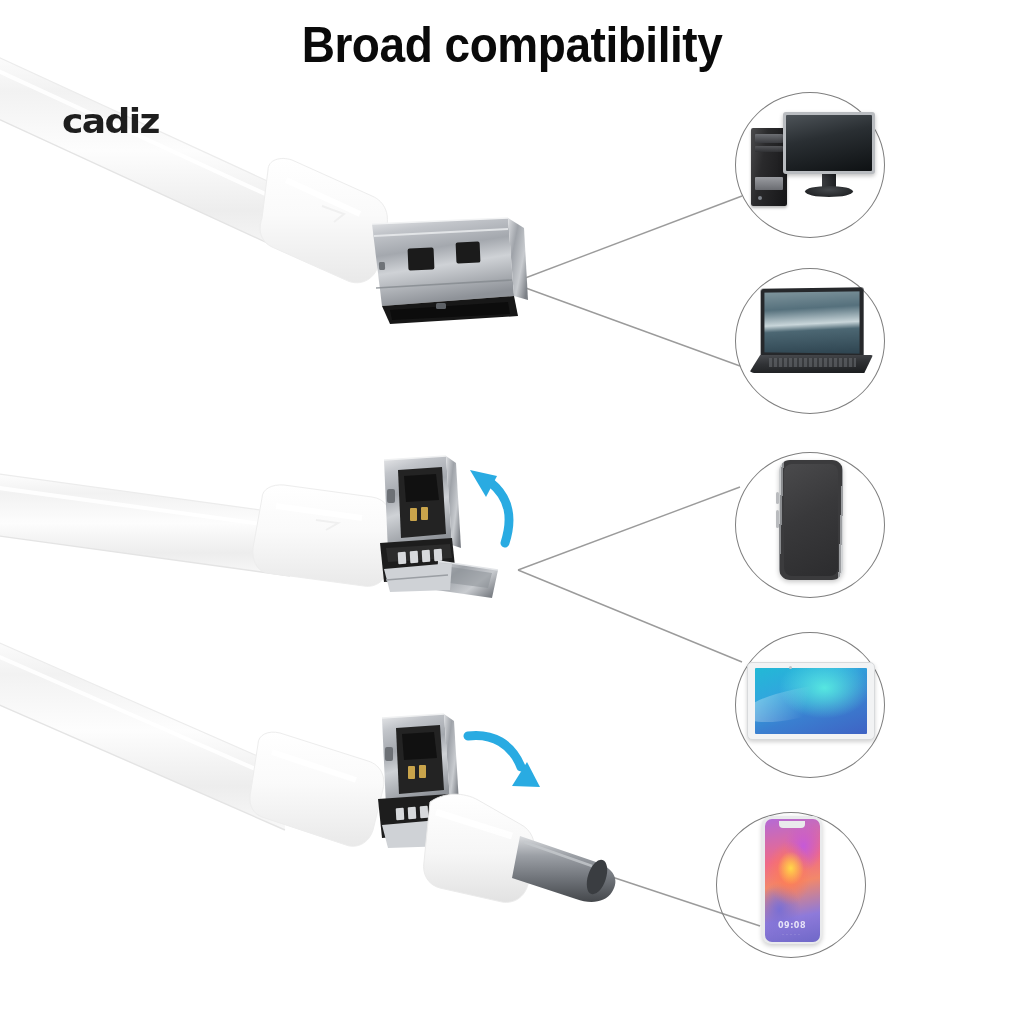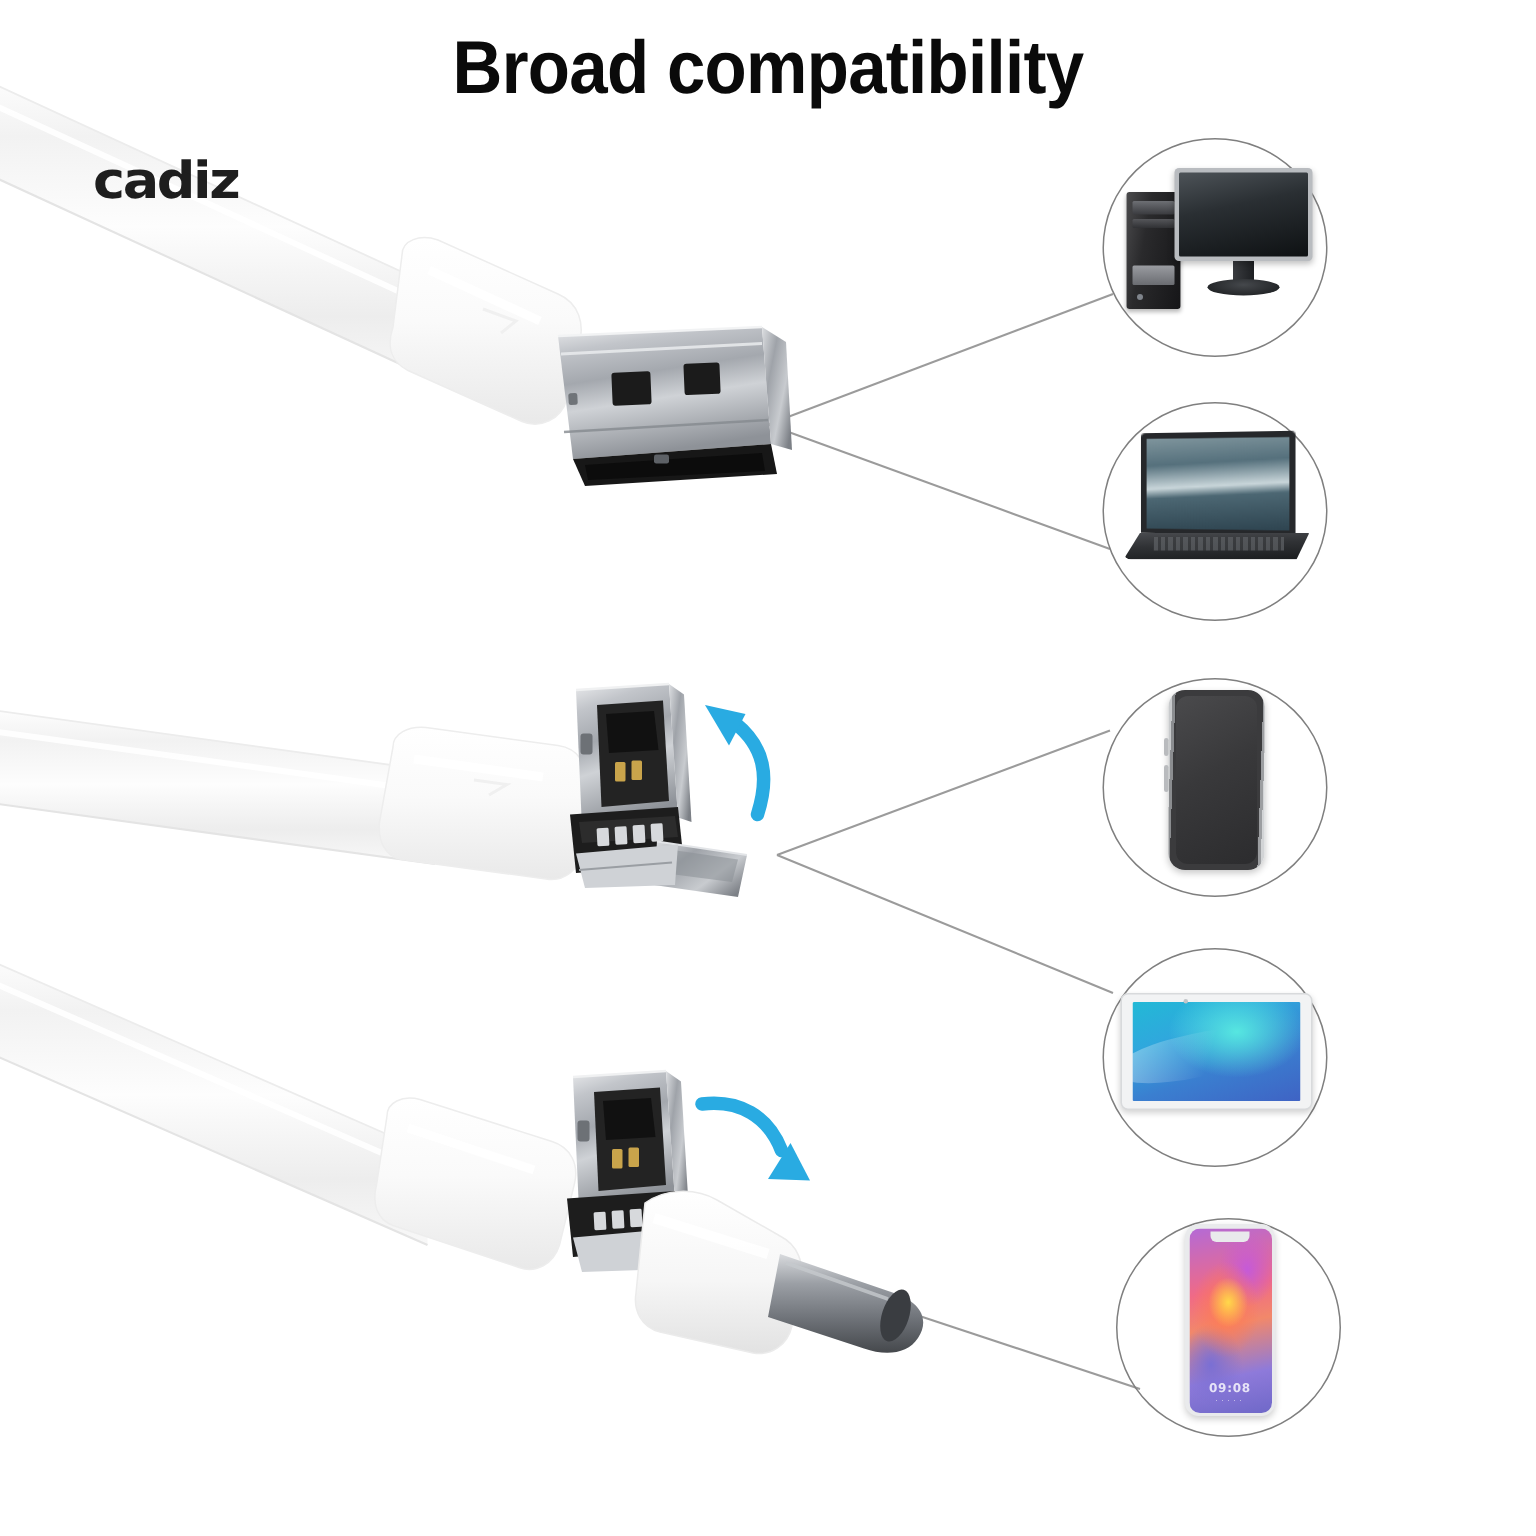--- a/index.html
+++ b/index.html
@@ -362,21 +362,21 @@
     <div class="thumb" style="left:0;top:0;width:170px;height:168px;">
       <div class="tb-body">
           <div class="scr">
             <div class="wave"></div>
           </div>
         </div>
       <div class="tb-cam"></div>
     </div>
   </div>
 
-  <div class="device-cell" style="left:736px;top:802px;">
+  <div class="device-cell" style="left:708px;top:802px;">
     <div class="ring"></div>
     <div class="thumb" style="left:0;top:0;width:170px;height:168px;">
       <div class="np-body">
         <div class="scr">
           <div class="np-notch"></div>
           <div class="np-time">09:08</div>
           <div class="np-dots">·····</div>
         </div>
       </div>
     </div>

